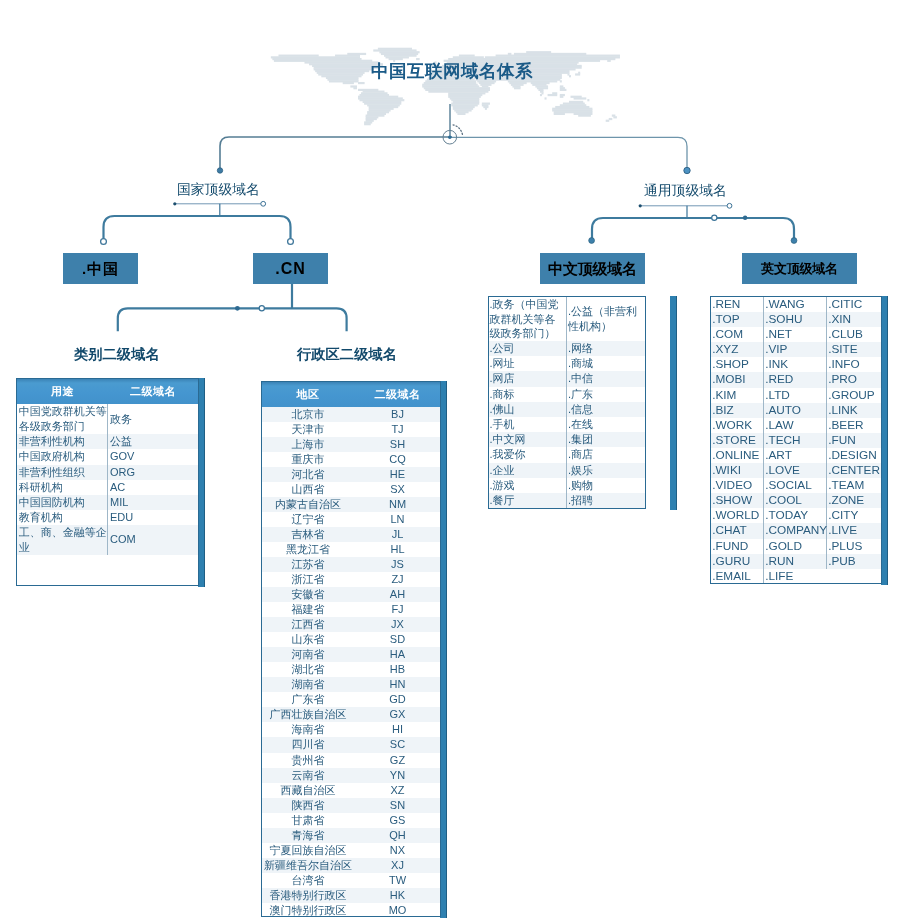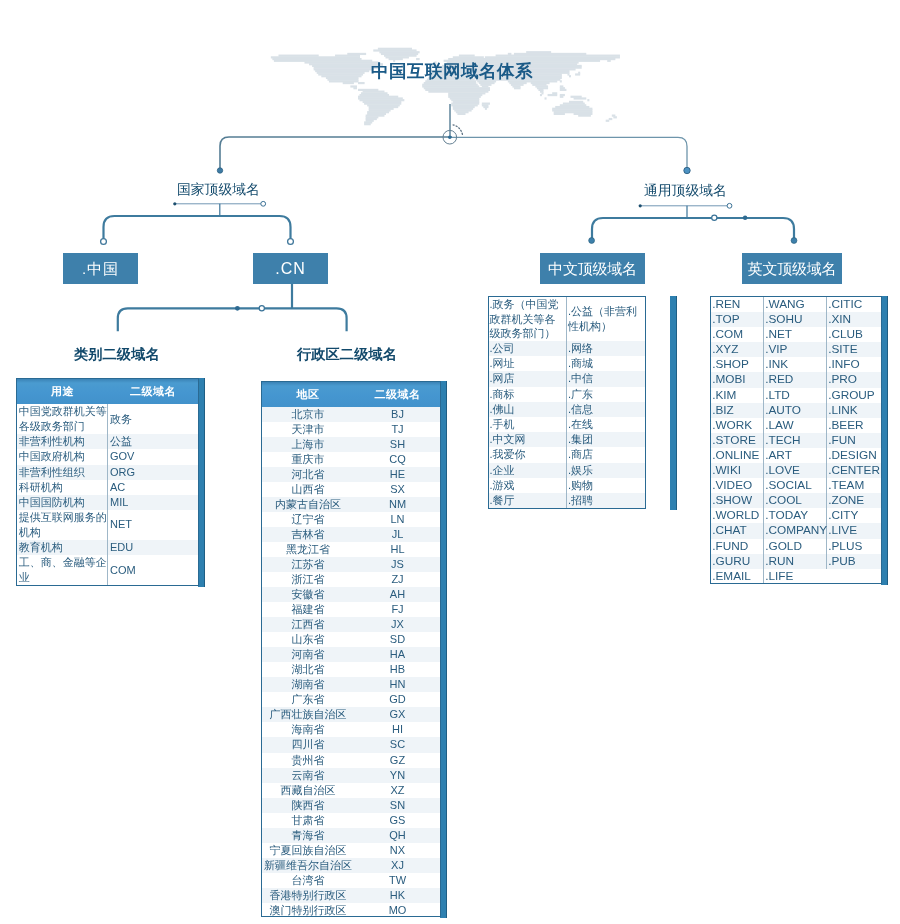--- a/index.html
+++ b/index.html
@@ -6,21 +6,21 @@
   body{width:900px;height:924px;font-family:"Liberation Sans",sans-serif;position:relative;overflow:hidden;}
   #stage{position:absolute;left:0;top:0;width:900px;height:924px;background:#fff;margin-top:36px;}
   #worldmap{position:absolute;left:0;top:0;width:900px;height:120px;}
   #connectors{position:absolute;left:0;top:0;width:900px;height:340px;}
   .page-title{position:absolute;left:371px;top:27px;font-size:17.5px;font-weight:bold;
     color:#1A5A87;letter-spacing:0.5px;white-space:nowrap;line-height:1;}
   .l1label{position:absolute;font-size:13.8px;font-weight:normal;color:#12496B;
     white-space:nowrap;letter-spacing:0;line-height:1;}
   .l3label{position:absolute;font-size:14.2px;font-weight:bold;color:#12496B;
     white-space:nowrap;letter-spacing:0.1px;line-height:1;}
-  .nodebox{position:absolute;background:#3E80AB;color:#ffffff;font-weight:normal;
+  .nodebox{position:absolute;background:#3E80AB;color:#000000;font-weight:bold;
     display:flex;align-items:center;justify-content:center;line-height:1;}
   .tableshadow{position:absolute;background:#2E80B0;border-right:1px solid #1F5E84;}
   .tablewrap{position:absolute;box-sizing:border-box;border:1.3px solid #2A6A93;
      background:#fff;overflow:hidden;}
   table.tbl{border-collapse:collapse;width:100%;table-layout:fixed;}
   table.tbl th{color:#fff;font-weight:bold;text-align:center;border:0;font-size:11px;
      letter-spacing:.5px;height:25px;padding:0;line-height:25px;vertical-align:middle;box-sizing:border-box;
      background:linear-gradient(180deg,#3B83B6 0%,#4A9BD0 16%,#4596D0 55%,#4292CB 100%);}
   table.tbl td{color:#2A5C7E;vertical-align:middle;font-size:10.5px;padding:0 2px;
      line-height:14.7px;border-left:1px solid #9FB7C8;}
@@ -232,21 +232,21 @@
       <path d="M 292 248 L 292 272.3" fill="none" stroke="#3E7B9E" stroke-width="2.2"></path>
       <path d="M 117.8 295.3 L 117.8 282.3 Q 117.8 272.3 127.8 272.3 L 336.6 272.3 Q 346.6 272.3 346.6 282.3 L 346.6 295.3" fill="none" stroke="#3E7B9E" stroke-width="2.2"></path>
       <circle cx="237.4" cy="272.3" r="2.4" fill="#2E6A91"></circle>
       <circle cx="261.8" cy="272.3" r="2.6" fill="#fff" stroke="#3A7398" stroke-width="1.2"></circle>
     </svg>
 <div class="l1label" style="left:177px;top:147px">国家顶级域名</div>
 <div class="l1label" style="left:644px;top:148px">通用顶级域名</div>
 <div class="nodebox" style="left:63px;top:217px;width:75px;height:31px;font-size:15px;letter-spacing:1px">.中国</div>
 <div class="nodebox" style="left:253px;top:217px;width:75px;height:31px;font-size:16px;letter-spacing:1px">.CN</div>
 <div class="nodebox" style="left:540px;top:217px;width:105px;height:31px;font-size:15px;letter-spacing:-0.2px">中文顶级域名</div>
-<div class="nodebox" style="left:742px;top:217px;width:100px;height:31px;font-size:15px;letter-spacing:-0.2px">英文顶级域名</div>
+<div class="nodebox" style="left:742px;top:217px;width:115px;height:31px;font-size:13px;letter-spacing:-0.2px">英文顶级域名</div>
 <div class="l3label" style="left:74px;top:311px">类别二级域名</div>
 <div class="l3label" style="left:297px;top:311px">行政区二级域名</div>
 <div class="tableshadow" style="left:198.2px;top:342.2px;width:6px;height:209px"></div>
     <div class="tablewrap" style="left:16.2px;top:342.2px;width:183px;height:208px;">
       <table class="tbl ct">
         <colgroup>
           <col style="width:90.5px">
           <col style="width:89.9px">
         </colgroup>
         <thead>
@@ -272,24 +272,20 @@
             <td>非营利性组织</td>
             <td>ORG</td>
           </tr>
           <tr>
             <td>科研机构</td>
             <td>AC</td>
           </tr>
           <tr>
             <td>中国国防机构</td>
             <td>MIL</td>
-          </tr>
-          <tr>
-            <td>提供互联网服务的机构</td>
-            <td>NET</td>
           </tr>
           <tr>
             <td>教育机构</td>
             <td>EDU</td>
           </tr>
           <tr>
             <td>工、商、金融等企业</td>
             <td>COM</td>
           </tr>
         </tbody>

